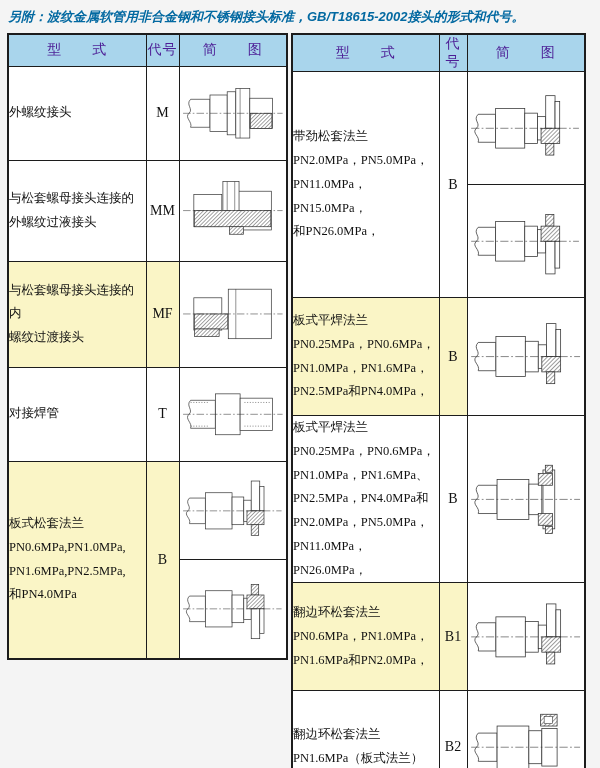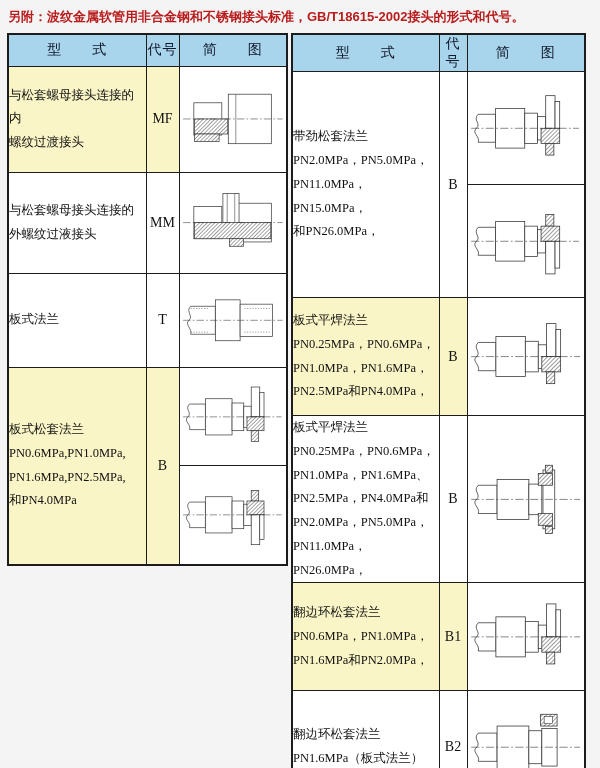--- a/index.html
+++ b/index.html
@@ -6,29 +6,29 @@
   body{
     width:600px;height:768px;overflow:hidden;
     background:#f4f4f4;
     font-family:"Liberation Serif","DejaVu Serif",serif;
     color:#111;
   }
   .page{padding:6px 7px 0 7px;}
   .intro{
     font-family:"Liberation Sans","DejaVu Sans",sans-serif;
     font-weight:bold;font-size:13px;line-height:1.4;
-    margin:2px 0 7px 1px;color:#b91c1c;
+    margin:2px 0 7px 1px;color:#0369a1;font-style:italic;
   }
   .tables{display:flex;gap:3px;align-items:flex-start;}
   table.ftable{border-collapse:collapse;table-layout:fixed;background:#fff;}
   table.ftable td,table.ftable th{border:1.6px solid #1c1c1c;padding:0;overflow:hidden;}
   table.ftable{border:2px solid #1c1c1c;}
   th.hdr{
     background:#a9d5ec;
-    font-weight:normal;font-size:14px;color:#0f172a;
+    font-weight:normal;font-size:14px;color:#4c1d95;
     height:30px;text-align:center;letter-spacing:1px;
   }
   td.type-cell{
     font-size:12.5px;line-height:1.9;white-space:pre-line;
     padding:4px 4px 4px 12px;vertical-align:middle;background:#fff;
   }
   td.code-cell{
     text-align:center;vertical-align:middle;
     font-size:14px;background:#fff;
   }
@@ -65,32 +65,33 @@
           <col class="c-type">
           <col class="c-code">
           <col class="c-diag">
         </colgroup>
       <tbody>
           <tr style="height:32px">
         <th class="hdr">型　　式</th>
         <th class="hdr">代号</th>
         <th class="hdr">简　　图</th>
       </tr>
-      <tr style="height:106px">
-        <td class="type-cell hl">与松套螺母接头连接的内
-螺纹过渡接头</td>
-        <td class="code-cell hl">MF</td>
-        <td class="diag-cell">
-          <div class="dwrap" style="height:102px">
-                <svg viewBox="0 0 190 120" preserveAspectRatio="xMidYMid meet">
-                  <rect x="22" y="30" width="52" height="60" stroke="#333" stroke-width="1.3" fill="#fff"></rect>
-                  <rect x="86" y="14" width="80" height="92" stroke="#333" stroke-width="1.3" fill="#fff"></rect>
-                  <line x1="100" y1="14" x2="100" y2="106" stroke="#333" stroke-width="1"></line>
-                  <rect x="23" y="60" width="62" height="28" fill="url(#hatch)" stroke="#333" stroke-width="1.3"></rect>
-                  <rect x="23" y="88" width="46" height="14" fill="url(#hatch)" stroke="#333" stroke-width="1.3"></rect>
+      <tr style="height:94px">
+        <td class="type-cell">外螺纹接头</td>
+        <td class="code-cell">M</td>
+        <td class="diag-cell">
+          <div class="dwrap" style="height:90px">
+                <svg viewBox="0 0 190 120" preserveAspectRatio="xMidYMid meet">
+                  <path d="M 52 34 L 16 34 C 6 44 22 52 13 60 C 4 68 20 76 16 86 L 52 86 Z" stroke="#333" stroke-width="1.3" fill="#fff"></path>
+                  <rect x="52" y="26" width="32" height="68" stroke="#333" stroke-width="1.3" fill="#fff"></rect>
+                  <rect x="84" y="20" width="16" height="80" stroke="#333" stroke-width="1.3" fill="#fff"></rect>
+                  <rect x="100" y="14" width="26" height="92" stroke="#333" stroke-width="1.3" fill="#fff"></rect>
+                  <line x1="108" y1="14" x2="108" y2="106" stroke="#333" stroke-width="1"></line>
+                  <rect x="126" y="32" width="42" height="56" stroke="#333" stroke-width="1.3" fill="#fff"></rect>
+                  <rect x="127" y="60" width="40" height="28" fill="url(#hatch)" stroke="#333" stroke-width="1.3"></rect>
                   <line x1="2" y1="60" x2="187" y2="60" stroke="#333" stroke-width="1" stroke-dasharray="14 4 3 4"></line>
                 </svg>
               </div>
         </td>
       </tr>
       <tr style="height:101px">
         <td class="type-cell">与松套螺母接头连接的
 外螺纹过液接头</td>
         <td class="code-cell">MM</td>
         <td class="diag-cell">
@@ -101,22 +102,39 @@
                   <rect x="76" y="6" width="30" height="56" stroke="#333" stroke-width="1.3" fill="#fff"></rect>
                   <line x1="84" y1="6" x2="84" y2="62" stroke="#333" stroke-width="1"></line>
                   <line x1="98" y1="6" x2="98" y2="62" stroke="#333" stroke-width="1"></line>
                   <rect x="23" y="60" width="142" height="30" fill="url(#hatch)" stroke="#333" stroke-width="1.3"></rect>
                   <rect x="88" y="90" width="26" height="14" fill="url(#hatch)" stroke="#333" stroke-width="1.3"></rect>
                   <line x1="2" y1="60" x2="187" y2="60" stroke="#333" stroke-width="1" stroke-dasharray="14 4 3 4"></line>
                 </svg>
               </div>
         </td>
       </tr>
+      <tr style="height:106px">
+        <td class="type-cell hl">与松套螺母接头连接的内
+螺纹过渡接头</td>
+        <td class="code-cell hl">MF</td>
+        <td class="diag-cell">
+          <div class="dwrap" style="height:102px">
+                <svg viewBox="0 0 190 120" preserveAspectRatio="xMidYMid meet">
+                  <rect x="22" y="30" width="52" height="60" stroke="#333" stroke-width="1.3" fill="#fff"></rect>
+                  <rect x="86" y="14" width="80" height="92" stroke="#333" stroke-width="1.3" fill="#fff"></rect>
+                  <line x1="100" y1="14" x2="100" y2="106" stroke="#333" stroke-width="1"></line>
+                  <rect x="23" y="60" width="62" height="28" fill="url(#hatch)" stroke="#333" stroke-width="1.3"></rect>
+                  <rect x="23" y="88" width="46" height="14" fill="url(#hatch)" stroke="#333" stroke-width="1.3"></rect>
+                  <line x1="2" y1="60" x2="187" y2="60" stroke="#333" stroke-width="1" stroke-dasharray="14 4 3 4"></line>
+                </svg>
+              </div>
+        </td>
+      </tr>
       <tr style="height:94px">
-        <td class="type-cell">板式法兰</td>
+        <td class="type-cell">对接焊管</td>
         <td class="code-cell">T</td>
         <td class="diag-cell">
           <div class="dwrap" style="height:90px">
                 <svg viewBox="0 0 190 120" preserveAspectRatio="xMidYMid meet">
                   <path d="M 62 34 L 16 34 C 6 44 22 52 13 60 C 4 68 20 76 16 86 L 62 86 Z" stroke="#333" stroke-width="1.3" fill="#fff"></path>
                   <rect x="62" y="22" width="46" height="76" stroke="#333" stroke-width="1.3" fill="#fff"></rect>
                   <rect x="108" y="30" width="60" height="60" stroke="#333" stroke-width="1.3" fill="#fff"></rect>
                   <line x1="116" y1="38" x2="164" y2="38" stroke="#333" stroke-width="1" stroke-dasharray="2 3"></line>
                   <line x1="116" y1="82" x2="164" y2="82" stroke="#333" stroke-width="1" stroke-dasharray="2 3"></line>
                   <line x1="16" y1="38" x2="50" y2="38" stroke="#333" stroke-width="1" stroke-dasharray="2 3"></line>

